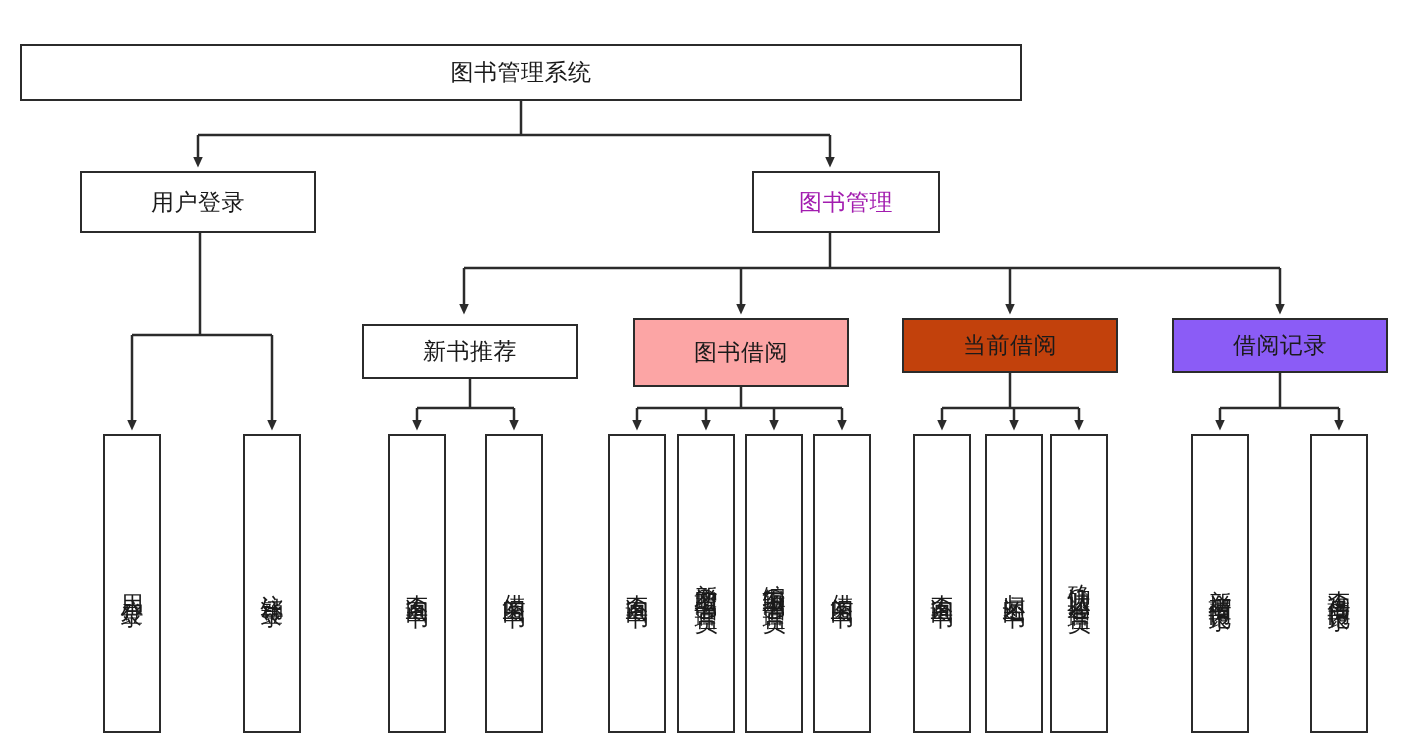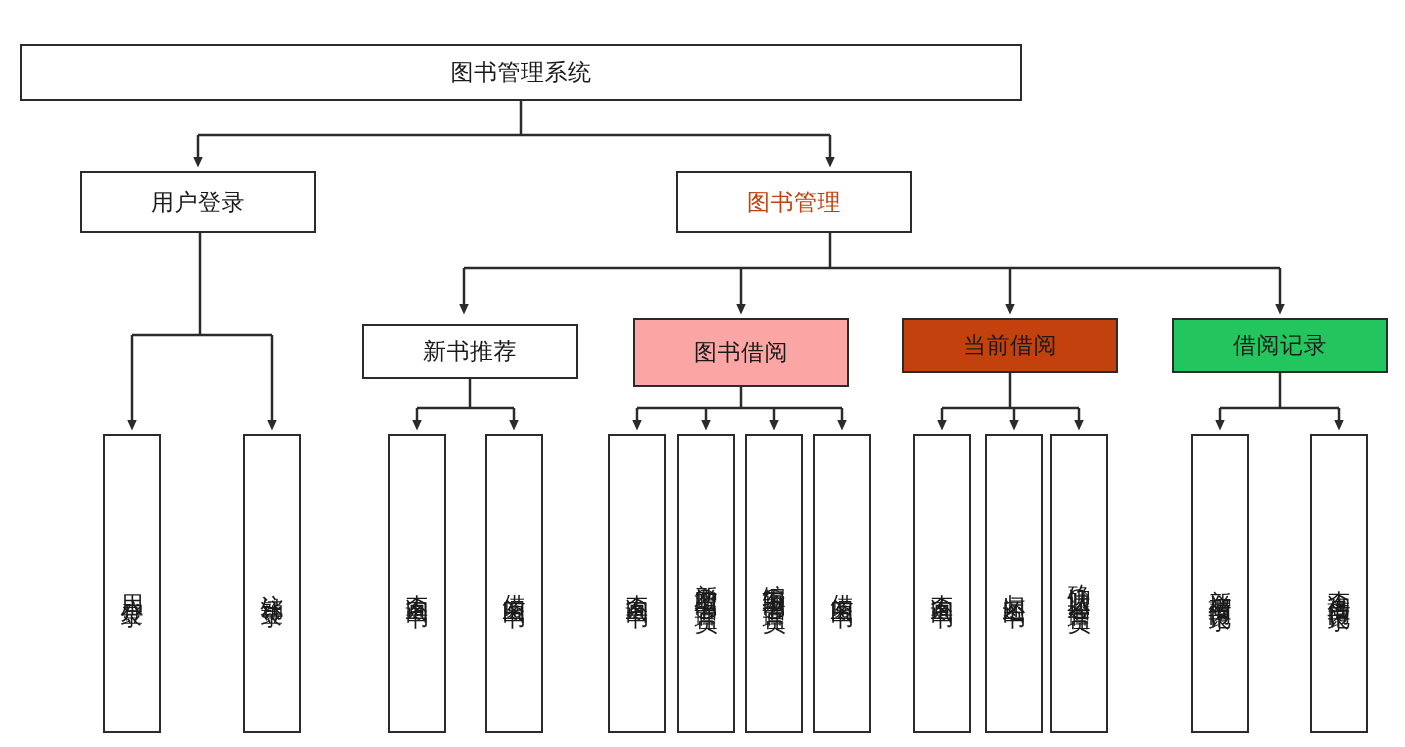--- a/index.html
+++ b/index.html
@@ -111,26 +111,26 @@
       <path d="M1280,373 L1280,408"></path>
       <path d="M1220,408 L1339,408"></path>
       <path d="M1220,408 L1220,421" marker-end="url(#arrow)"></path>
       <path d="M1339,408 L1339,421" marker-end="url(#arrow)"></path>
     </g>
   </svg>
 
   <div class="node h" id="node-root" style="left: 20px; top: 12px; width: 1002px; height: 57px; border-color: rgb(43, 43, 43); background: rgb(255, 255, 255); color: rgb(26, 26, 26); margin-top: 32px;">图书管理系统</div>
 
   <div class="node h" style="left: 80px; top: 171px; width: 236px; height: 62px; border-color: rgb(43, 43, 43); background: rgb(255, 255, 255); color: rgb(26, 26, 26);">用户登录</div>
-  <div class="node h" style="left: 676px; top: 171px; width: 236px; height: 62px; border-color: rgb(43, 43, 43); background: rgb(255, 255, 255); color: #c2410c;">图书管理</div>
+  <div class="node h" style="left: 752px; top: 171px; width: 188px; height: 62px; border-color: rgb(43, 43, 43); background: rgb(255, 255, 255); color: #a21caf;">图书管理</div>
 
   <div class="node h" style="left: 362px; top: 324px; width: 216px; height: 55px; border-color: rgb(43, 43, 43); background: rgb(255, 255, 255); color: rgb(26, 26, 26);">新书推荐</div>
   <div class="node h" style="left: 633px; top: 318px; width: 216px; height: 69px; border-color: rgb(43, 43, 43); background: #fca5a5; color: rgb(26, 26, 26);">图书借阅</div>
   <div class="node h" style="left: 902px; top: 318px; width: 216px; height: 55px; border-color: rgb(43, 43, 43); background: #c2410c; color: rgb(26, 26, 26);">当前借阅</div>
-  <div class="node h" style="left: 1172px; top: 318px; width: 216px; height: 55px; border-color: rgb(43, 43, 43); background: #22c55e; color: rgb(26, 26, 26);">借阅记录</div>
+  <div class="node h" style="left: 1172px; top: 318px; width: 216px; height: 55px; border-color: rgb(43, 43, 43); background: #8b5cf6; color: rgb(26, 26, 26);">借阅记录</div>
 
   <div class="node v" style="left: 103px; top: 434px; width: 58px; height: 299px; border-color: rgb(43, 43, 43); background: rgb(255, 255, 255); color: rgb(26, 26, 26);">
     <span class="vtext">用户登录</span>
   </div>
   <div class="node v" style="left: 243px; top: 434px; width: 58px; height: 299px; border-color: rgb(43, 43, 43); background: rgb(255, 255, 255); color: rgb(26, 26, 26);">
     <span class="vtext">注销登录</span>
   </div>
   <div class="node v" style="left: 388px; top: 434px; width: 58px; height: 299px; border-color: rgb(43, 43, 43); background: rgb(255, 255, 255); color: rgb(26, 26, 26);">
     <span class="vtext">查询图书</span>
   </div>

